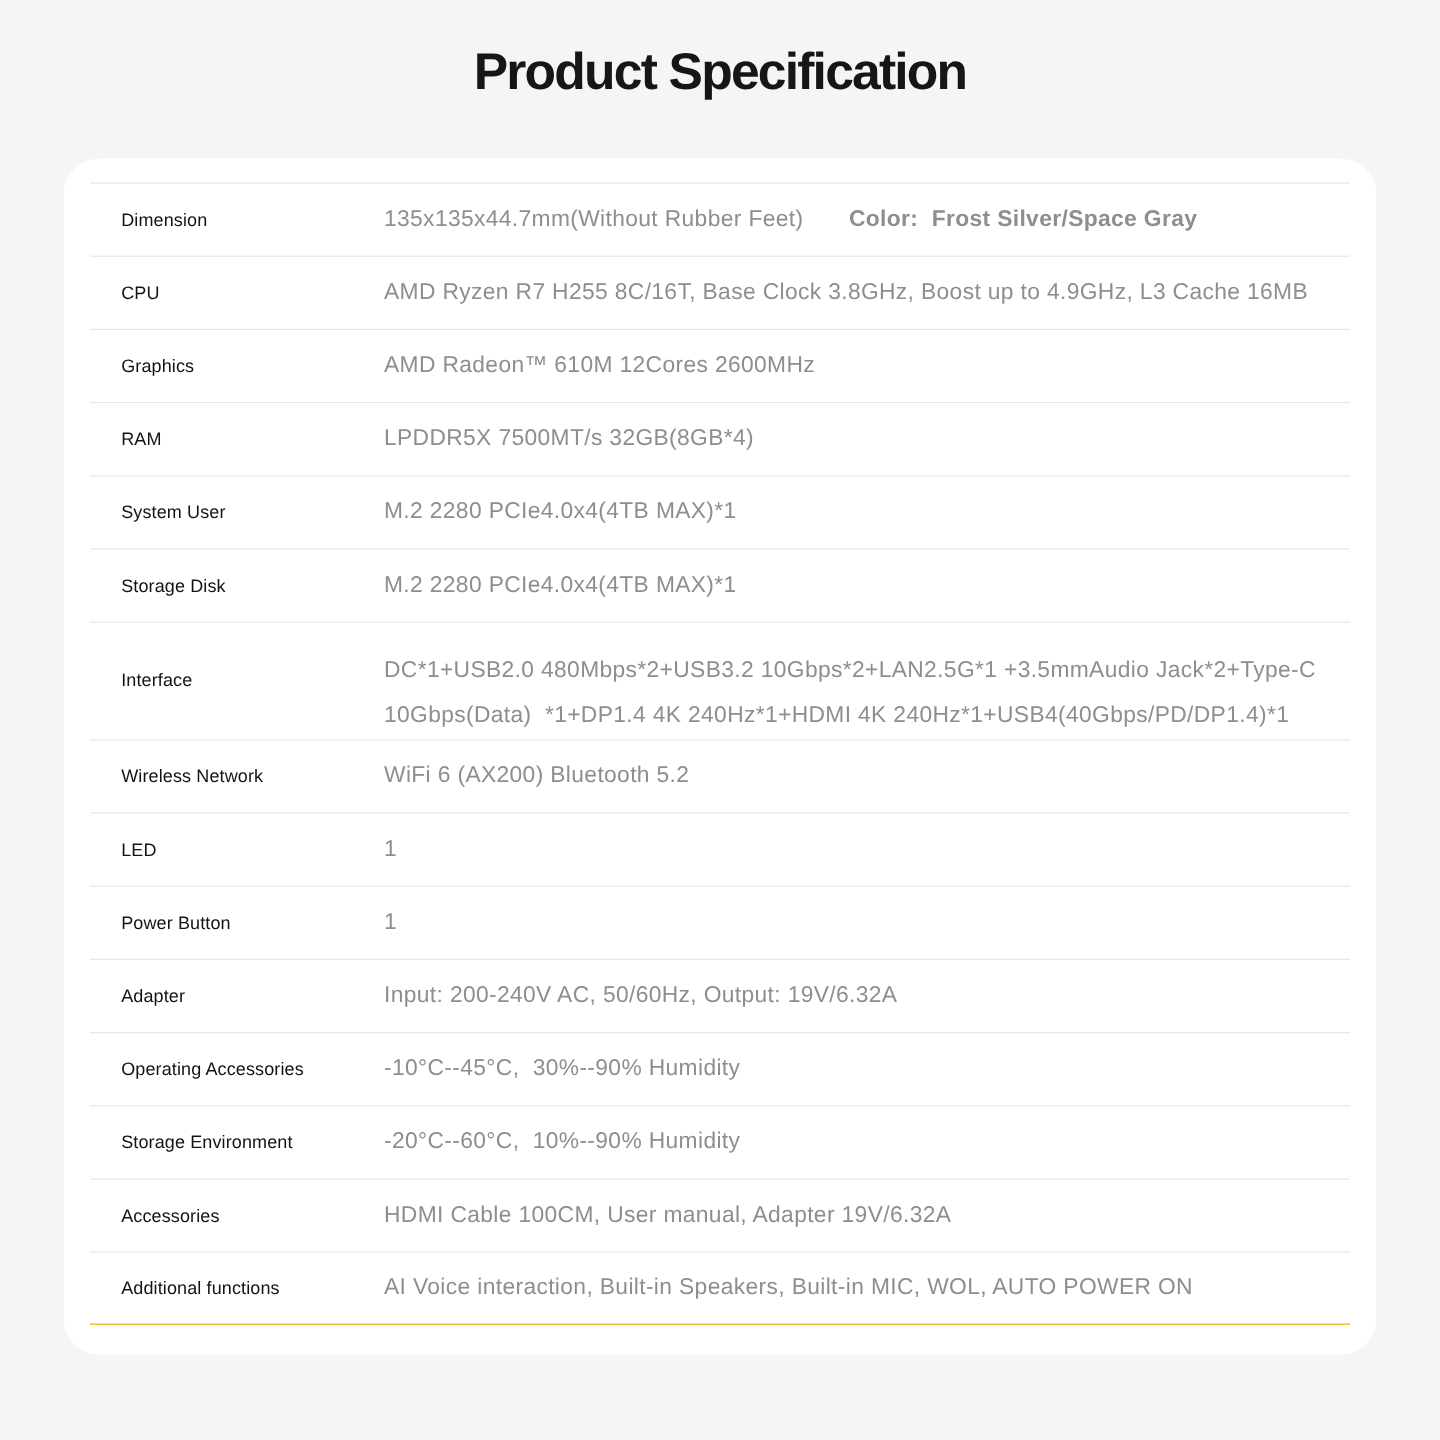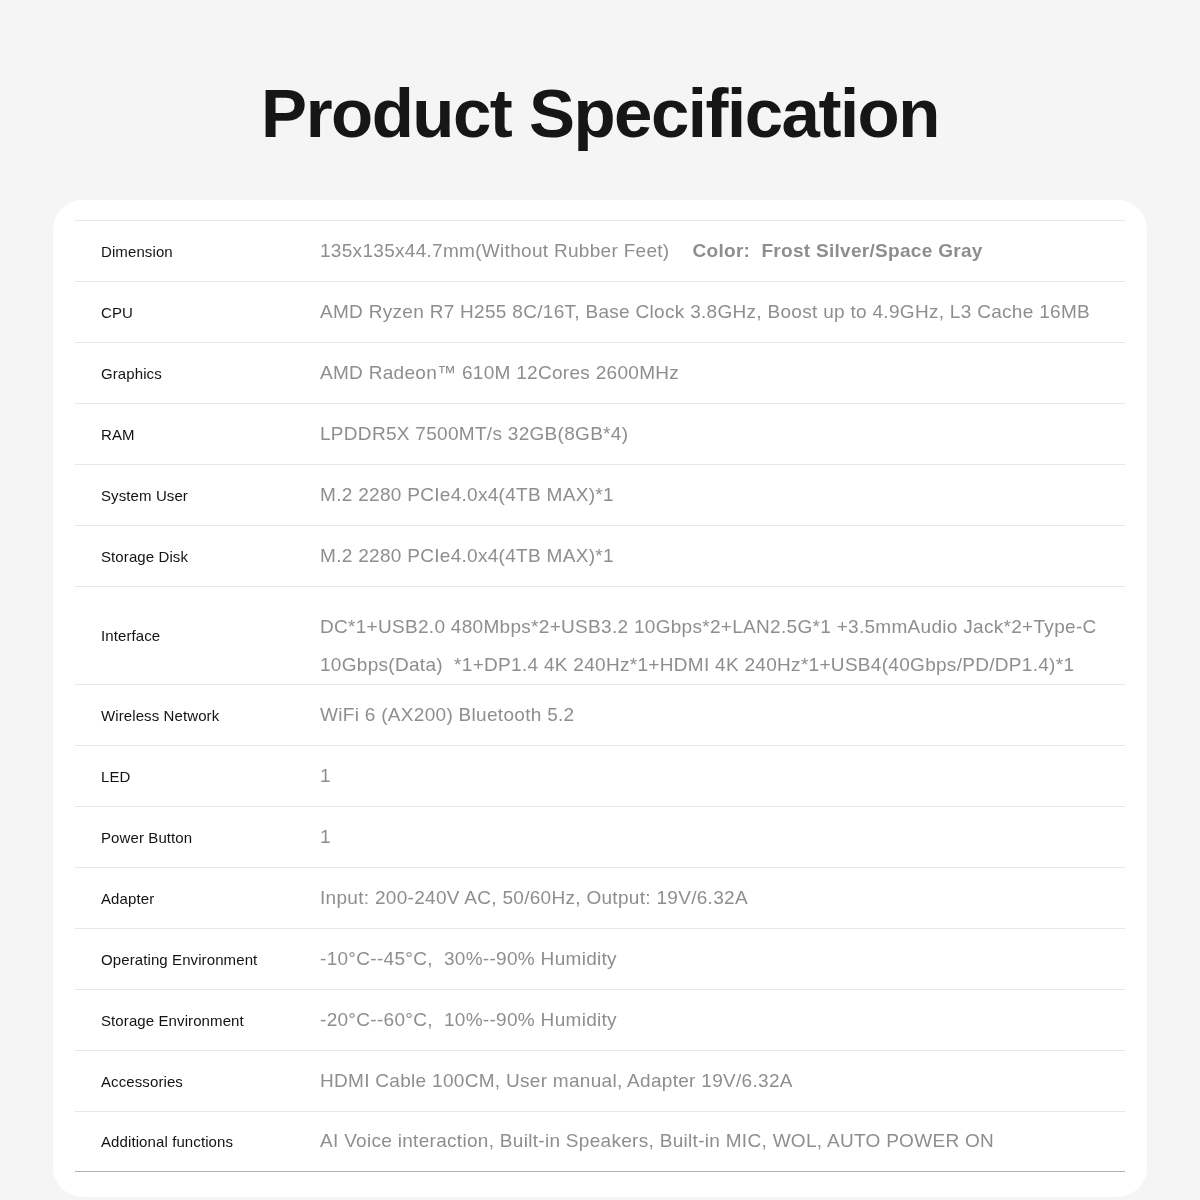--- a/index.html
+++ b/index.html
@@ -9,23 +9,23 @@
     background: #f5f5f5;
     font-family: "Liberation Sans", sans-serif;
     overflow: hidden;
   }
   .page {
     width: 1200px;
     height: 1200px;
     background: #f5f5f5;
   }
   .title {
-    padding-top: 74px;
+    padding-top: 36px;
     text-align: center;
-    font-size: 69px;
+    font-size: 43px;
     font-weight: 700;
     letter-spacing: -1.5px;
     color: #161618;
   }
   .card {
     width: 1094px;
     margin: 47px auto 0 auto;
     background: #ffffff;
     border-radius: 30px;
     padding: 20px 22px 25px 22px;
@@ -52,20 +52,21 @@
   }
   .cell-value {
     flex: 1 1 auto;
     font-size: 19px;
     color: #8e8e8e;
     letter-spacing: 0.3px;
     white-space: pre-wrap;
     line-height: 1.5;
     display: flex;
     align-items: center;
+    gap: 15px;
   }
   .row-interface .cell-value {
     line-height: 38px;
     display: block;
     margin-top: 20px;
   }
   .value-text { white-space: pre-wrap; }
   .cell-extra {
     white-space: pre-wrap;
     margin-left: 23px;
@@ -134,21 +135,21 @@
       <div class="cell-label">Power Button</div>
       <div class="cell-value">1</div>
     </div>
 
     <div class="row">
       <div class="cell-label">Adapter</div>
       <div class="cell-value">Input: 200-240V AC, 50/60Hz, Output: 19V/6.32A</div>
     </div>
 
     <div class="row">
-      <div class="cell-label">Operating Environment</div>
+      <div class="cell-label">Operating Accessories</div>
       <div class="cell-value">-10°C--45°C,  30%--90% Humidity</div>
     </div>
 
     <div class="row">
       <div class="cell-label">Storage Environment</div>
       <div class="cell-value">-20°C--60°C,  10%--90% Humidity</div>
     </div>
 
     <div class="row">
       <div class="cell-label">Accessories</div>

